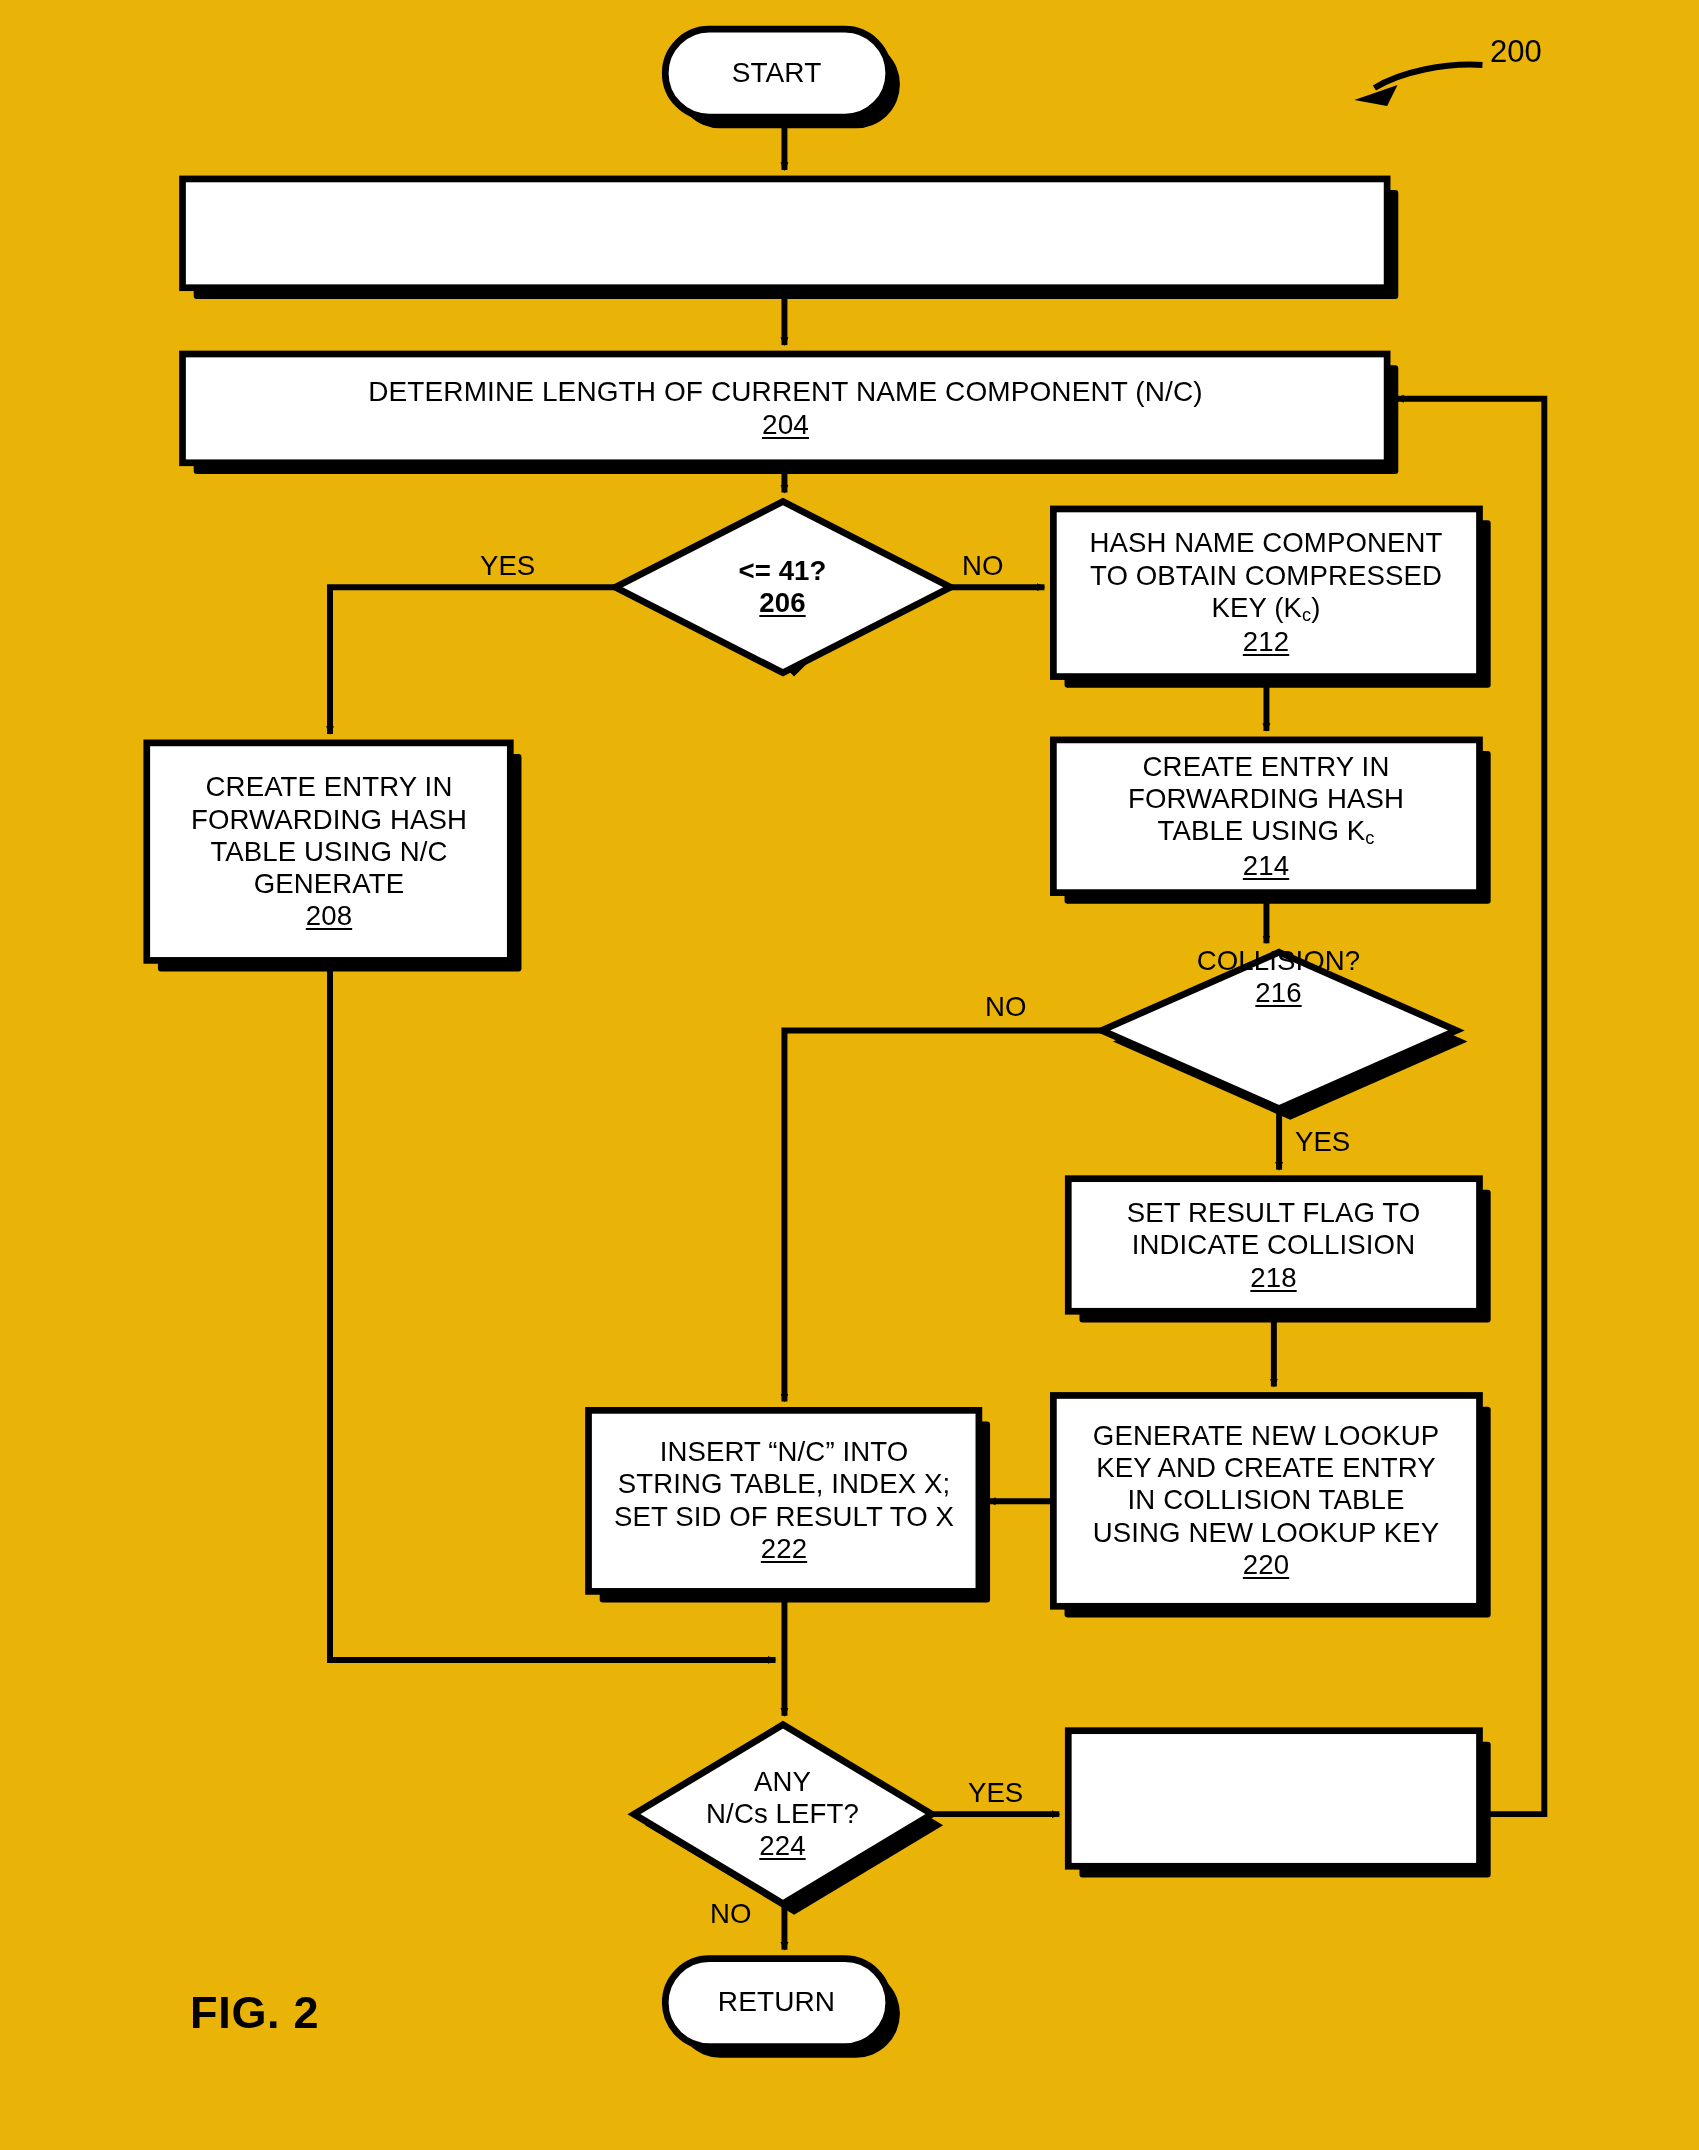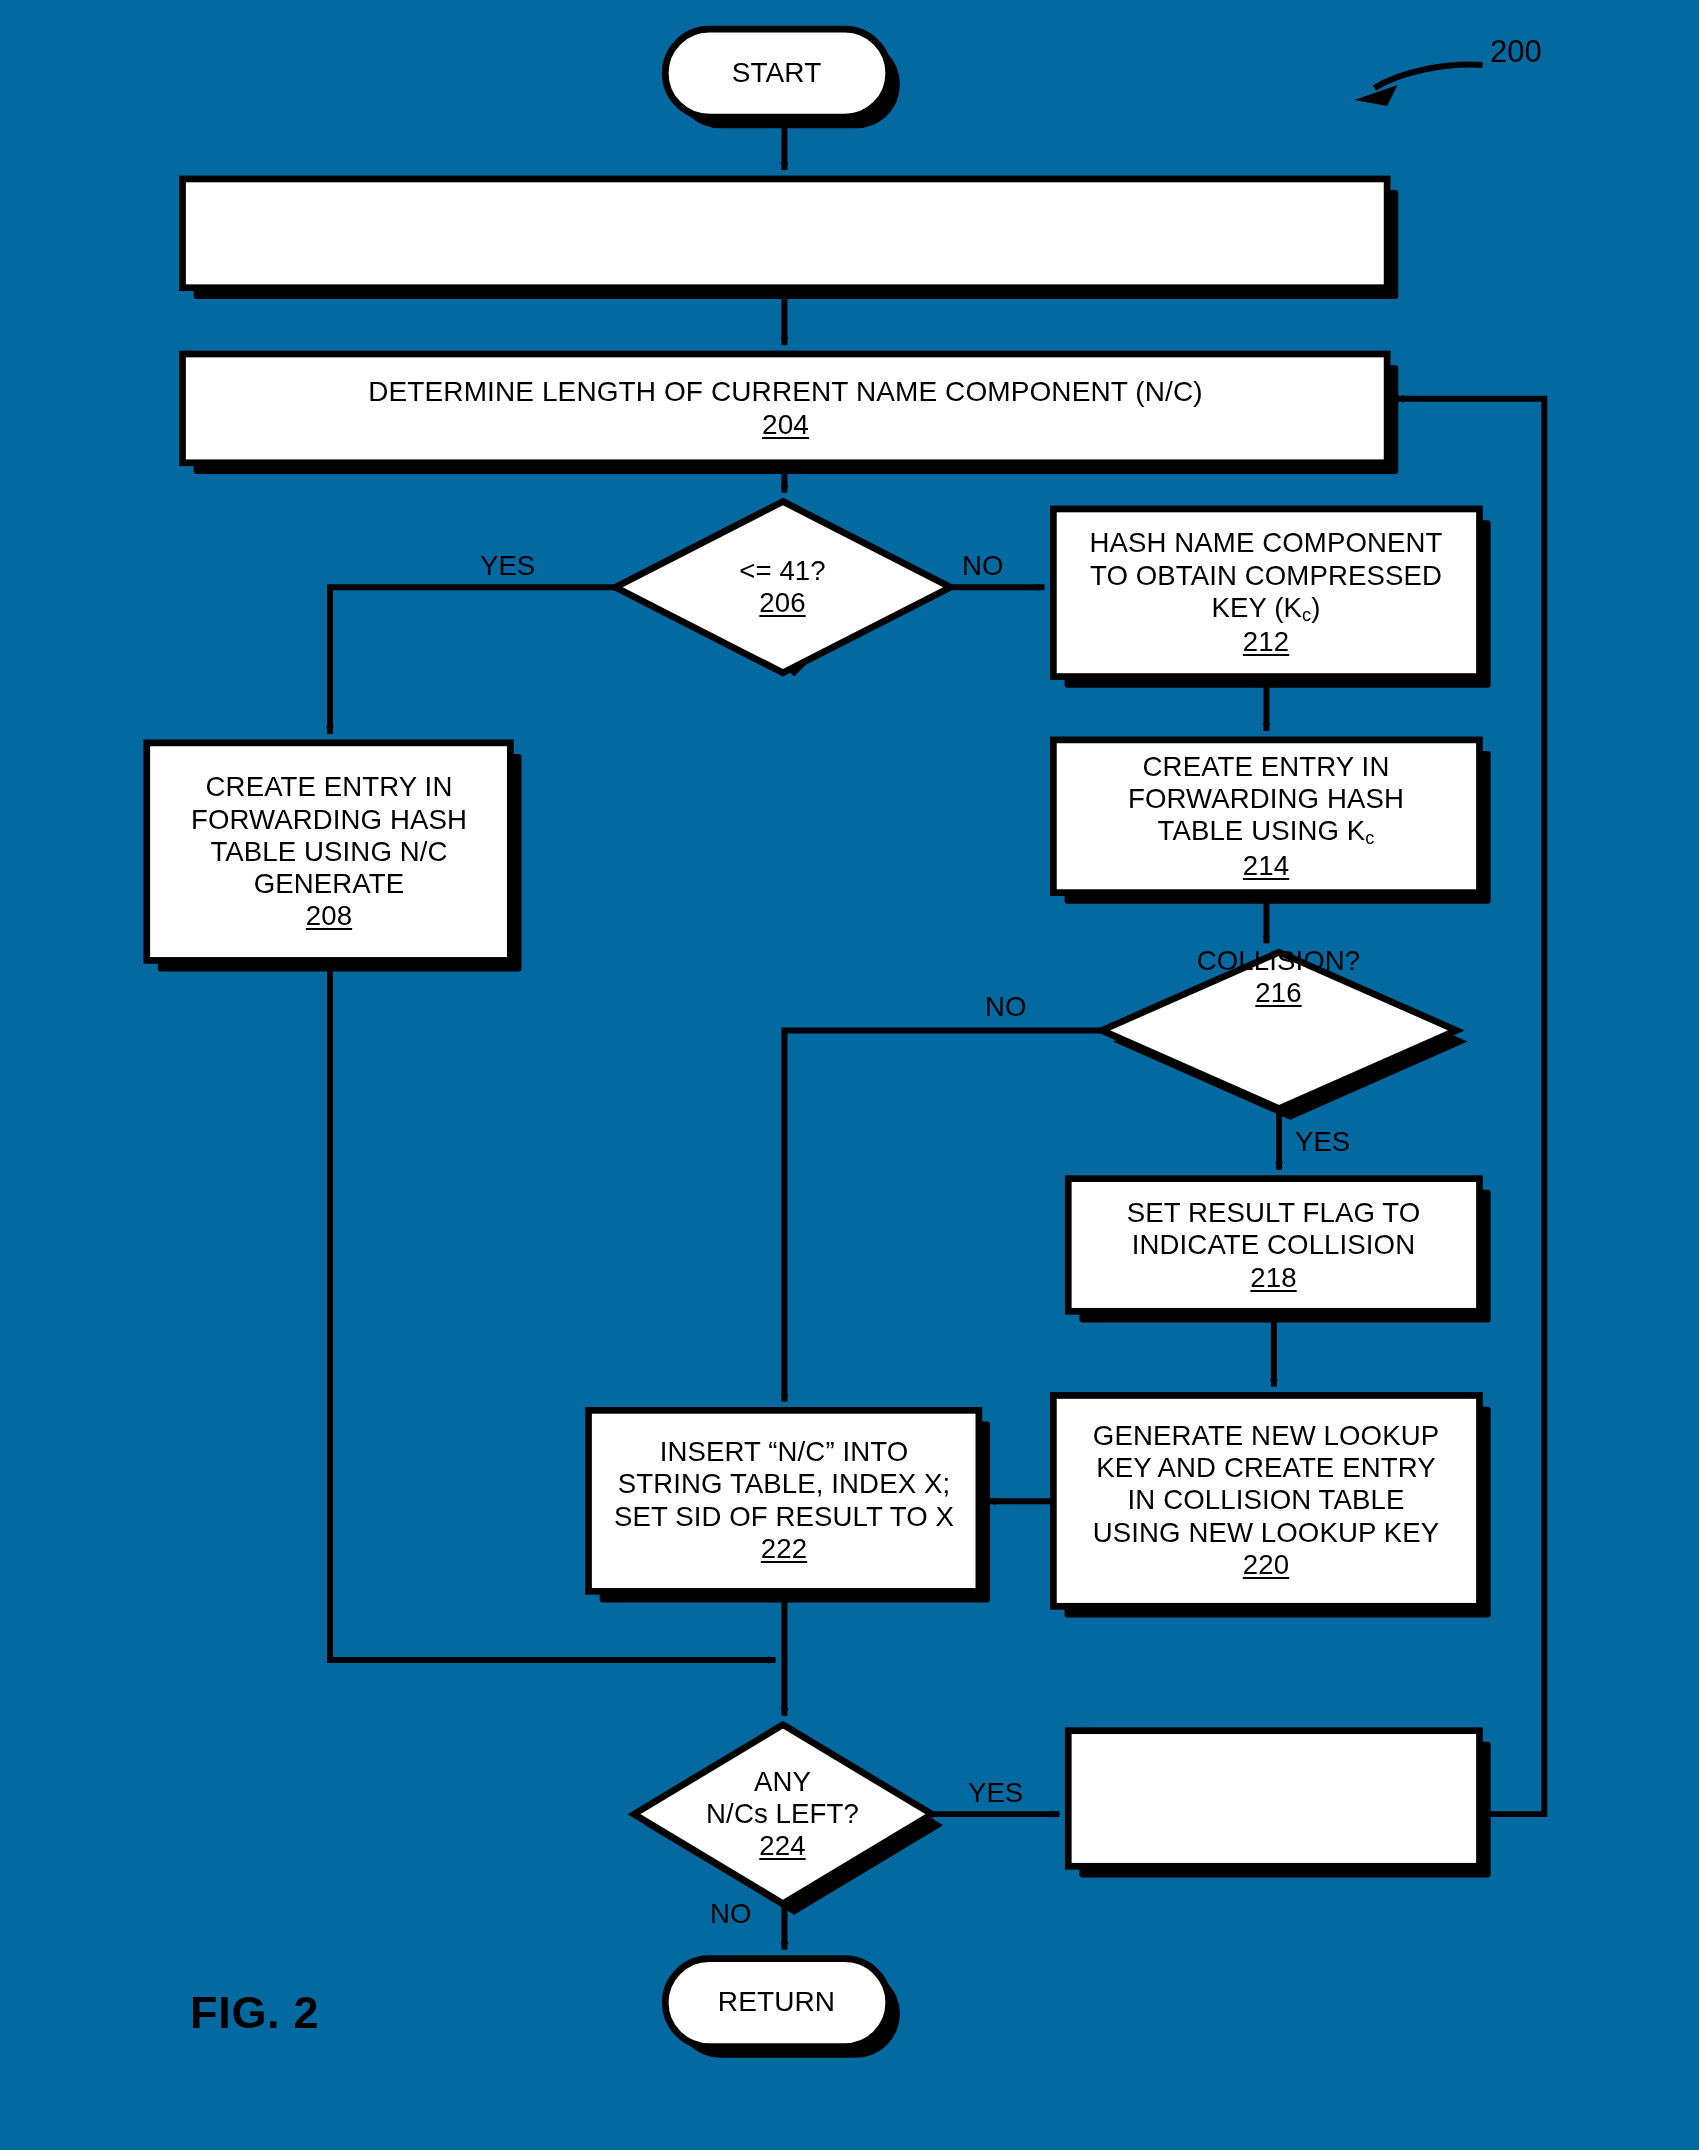--- a/index.html
+++ b/index.html
@@ -5,21 +5,21 @@
   html,body{margin:0;padding:0;background:#ffffff;}
   body{
     font-family:"Liberation Sans", sans-serif;
     color:#000000;
     -webkit-font-smoothing:antialiased;
   }
   #figure{
     position:relative;
     width:1700px;
     height:2151px;
-    background:#0369a1;
+    background:#eab308;
     overflow:hidden;
   }
   #svg-layer{
     position:absolute;
     left:0; top:0;
     width:1700px;
     height:2151px;
   }
   .node-text{
     position:absolute;
@@ -194,21 +194,21 @@
   <div class="node-text t-term" style="left:665px; top:29px; width:223px; height:88px;">
     <span>START</span>
   </div>
 
 
   <div class="node-text t-box-wide" style="left:183px; top:354px; width:1205px; height:109px;">
     <span>DETERMINE LENGTH OF CURRENT NAME COMPONENT (N/C)</span>
     <span class="refnum">204</span>
   </div>
 
-  <div class="node-text t-diamond" style="left:671px; top:535px; width:223px; height:104px;">
+  <div class="node-text t-diamond" style="left:671px; top:535px; width:223px; height:104px;font-weight:bold;">
     <span>&lt;= 41?</span>
     <span class="refnum">206</span>
   </div>
 
   <div class="node-text t-box" style="left:1053px; top:509px; width:426px; height:168px;">
     <span>HASH NAME COMPONENT</span>
     <span>TO OBTAIN COMPRESSED</span>
     <span>KEY (K<sub>c</sub>)</span>
     <span class="refnum">212</span>
   </div>

